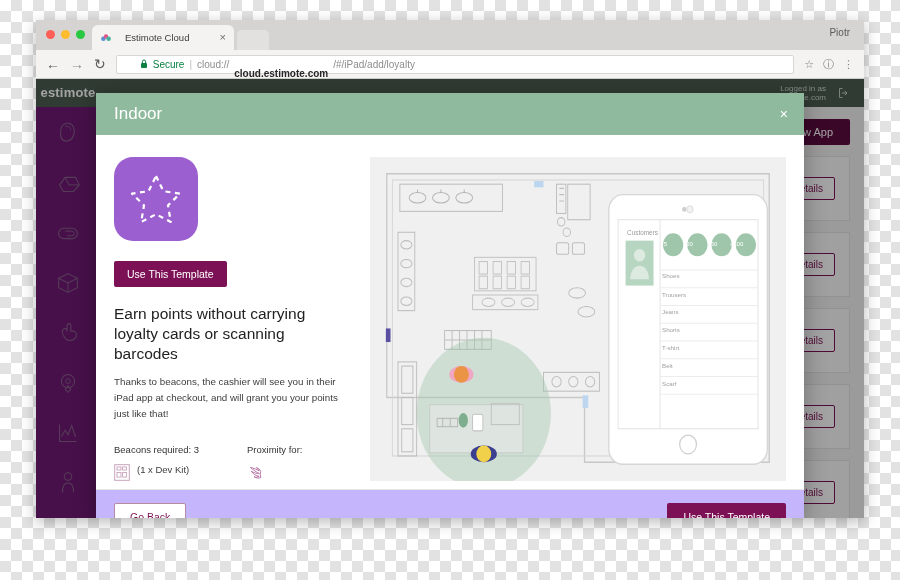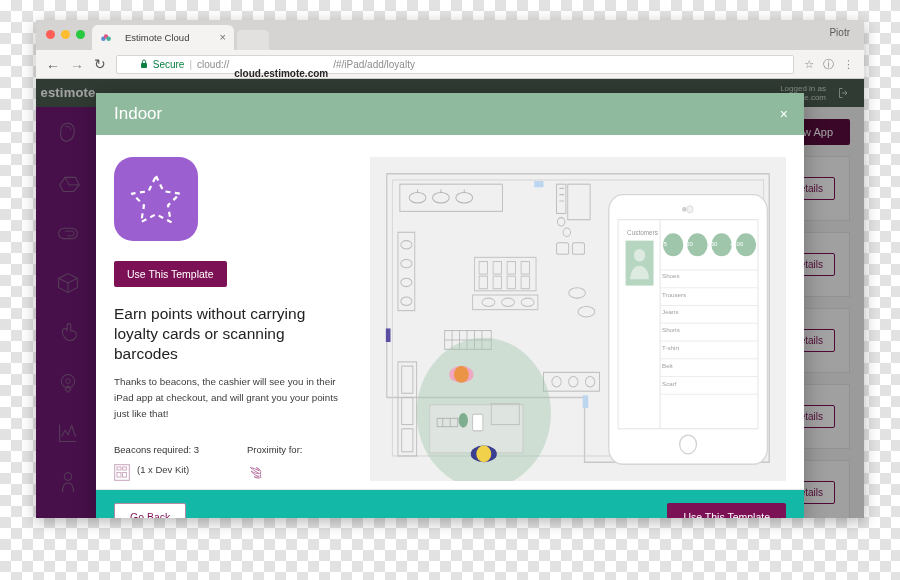--- a/index.html
+++ b/index.html
@@ -158,21 +158,21 @@
 
   .meta-row { display: flex; gap: 48px; margin-top: 22px; }
   .meta-label { font-size: 9.5px; color: #333; }
   .meta-sub { display: flex; gap: 7px; margin-top: 9px; }
   .meta-sub-txt { font-size: 9.5px; color: #3c3c3c; }
 
   .right-col { flex: 1; background: #f0f0f0; position: relative; }
 
   .modal-foot {
     height: 54px; flex: none; border-top: 1px solid #e6e6e6;
-    background: #14b8a6;
+    background: #c4b5fd;
     display: flex; align-items: center; justify-content: space-between;
     padding: 0 18px;
   }
   .go-back {
     border: 1px solid #b78aa4; color: #7d1155; background: #ffffff;
     font-size: 10.5px; padding: 7px 15px; border-radius: 2px;
   }
   .use-tpl-bot {
     background: #7d1155; color: #ffffff;
     font-size: 10.5px; padding: 8px 16px; border-radius: 2px;

